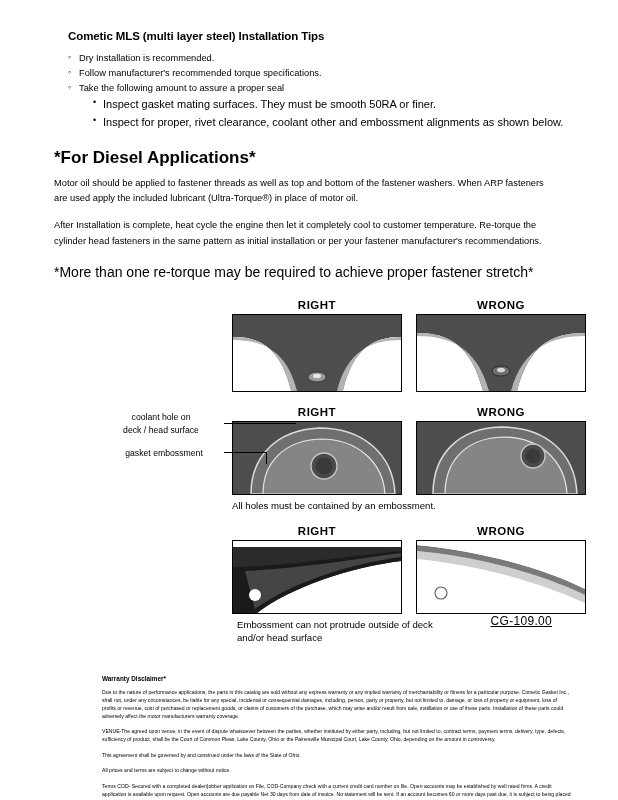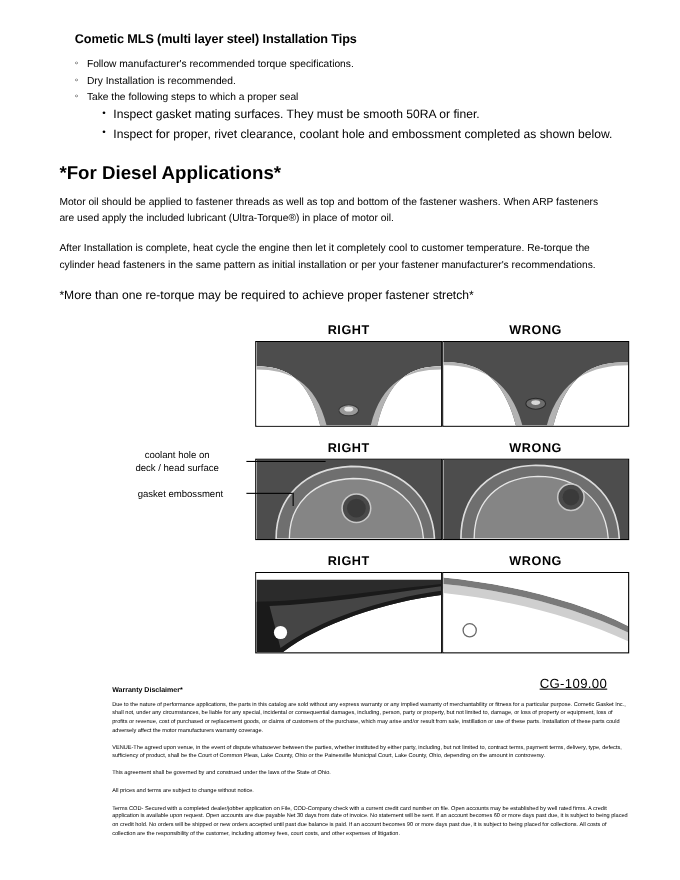--- a/index.html
+++ b/index.html
@@ -69,33 +69,34 @@
     font-weight: bold;
     margin: 16px 0 8px 12px;
   }
   p.para {
     font-size: 9.3px;
     line-height: 1.65;
     margin: 0 0 12px 12px;
     max-width: 490px;
   }
   p.note {
-    font-size: 11px;
+    font-size: 14px;
     line-height: 1.6;
     margin: 0 0 0 12px;
   }
 
   
   .figures {
     margin-top: 16px;
     position: relative;
   }
   .fig-row {
     display: flex;
     justify-content: flex-start;
+    gap: 14px;
     margin-left: 190px;
   }
   .fig-block {
     width: 170px;
   }
   .fig-label {
     text-align: center;
     font-size: 11.5px;
     font-weight: bold;
     letter-spacing: 0.5px;
@@ -169,27 +170,27 @@
   }
 </style>
 </head>
 <body>
 
 <div class="page">
 
   <h1 class="title">Cometic MLS (multi layer steel) Installation Tips</h1>
 
   <ul class="bullets">
+    <li>Dry Installation is recommended.</li>
     <li>Follow manufacturer's recommended torque specifications.</li>
-    <li>Dry Installation is recommended.</li>
     <li>
-      <span>Take the following steps to which a proper seal</span>
+      <span>Take the following amount to assure a proper seal</span>
       <ul class="sub">
         <li>Inspect gasket mating surfaces.  They must be smooth 50RA or finer.</li>
-        <li>Inspect for proper, rivet clearance, coolant hole and embossment completed as shown below.</li>
+        <li>Inspect for proper, rivet clearance, coolant other and embossment alignments as shown below.</li>
       </ul>
     </li>
   </ul>
 
   <h2 class="subtitle">*For Diesel Applications*</h2>
   <p class="para">Motor oil should be applied to fastener threads as well as top and bottom of the fastener washers. When ARP fasteners are used apply the included lubricant (Ultra-Torque®) in place of motor oil.</p>
   <p class="para">After Installation is complete, heat cycle the engine then let it completely cool to customer temperature. Re-torque the cylinder head fasteners in the same pattern as initial installation or per your fastener manufacturer's recommendations.</p>
   <p class="note">*More than one re-torque may be required to achieve proper fastener stretch*</p>
 
   <div class="figures">
@@ -245,20 +246,21 @@
             <rect x="0" y="0" width="168" height="72" fill="#ffffff"></rect>
             <path d="M0,0 L168,0 L168,72 L0,72 Z" fill="#4d4d4d"></path>
             <path d="M16,72 C16,32 42,6 84,5 C128,5 158,30 160,72 Z" fill="#6f6f6f" stroke="#dcdcdc" stroke-width="1.5"></path>
             <path d="M28,72 C28,38 50,16 86,15 C122,15 148,38 150,72 Z" fill="#858585" stroke="#e6e6e6" stroke-width="1.2"></path>
             <circle cx="116" cy="34" r="12" fill="#4a4a4a" stroke="#c8c8c8" stroke-width="1.4"></circle>
             <circle cx="116" cy="34" r="7.5" fill="#3a3a3a"></circle>
           </svg>
         </div>
       </div>
     </div>
+    <div class="caption">All holes must be contained by an embossment.</div>
 
     <div class="callouts">
       <div class="callout" style="left:60px; top:112px; width:118px;">coolant hole on<br>deck / head surface</div>
       <div class="callout-line" style="left:182px; top:124px; width:72px;"></div>
       <div class="callout" style="left:66px; top:148px; width:112px;">gasket embossment</div>
       <div class="callout-line" style="left:182px; top:153px; width:42px;"></div>
       <div class="callout-line" style="left:224px; top:153px; width:1px; height:12px;"></div>
     </div>
 
     <div class="fig-row" style="margin-top:14px;">
@@ -283,20 +285,24 @@
             <path d="M0,14 C60,22 120,38 168,60 L168,72 L0,72 Z" fill="#ffffff"></path>
             <path d="M0,10 C62,16 122,32 168,54 L168,62 C120,40 60,24 0,18 Z" fill="#cfcfcf"></path>
             <path d="M0,4 C62,10 124,26 168,48 L168,54 C122,32 62,16 0,10 Z" fill="#7a7a7a"></path>
             <path d="M0,0 L168,0 L168,48 C124,26 62,10 0,4 Z" fill="#ffffff"></path>
             <path d="M0,22 C60,28 118,42 168,64 L168,72 L0,72 Z" fill="#ffffff"></path>
             <circle cx="24" cy="52" r="6" fill="#ffffff" stroke="#6a6a6a" stroke-width="1.2"></circle>
           </svg>
         </div>
       </div>
     </div>
+    <div class="caption2">
+      <span style="white-space:pre-line;">Embossment can not protrude outside of deck
+and/or head surface</span>
+    </div>
   </div>
 
   <div class="warranty">
     <h3>Warranty Disclaimer*</h3>
     <p>Due to the nature of performance applications, the parts in this catalog are sold without any express warranty or any implied warranty of merchantability or fitness for a particular purpose.  Cometic Gasket Inc., shall not, under any circumstances, be liable for any special, incidental or consequential damages, including, person, party or property, but not limited to, damage, or loss of property or equipment, loss of profits or revenue, cost of purchased or replacement goods, or claims of customers of the purchase, which may arise and/or result from sale, instillation or use of these parts.  Installation of these parts could adversely affect the motor manufacturers warranty coverage.</p>
     <p>VENUE-The agreed upon venue, in the event of dispute whatsoever between the parties, whether instituted by either party, including, but not limited to, contract terms, payment terms, delivery, type, defects, sufficiency of product, shall be the Court of Common Pleas, Lake County, Ohio or the Painesville Municipal Court, Lake County, Ohio, depending on the amount in controversy.</p>
     <p>This agreement shall be governed by and construed under the laws of the State of Ohio.</p>
     <p>All prices and terms are subject to change without notice.</p>
     <p>Terms COD- Secured with a completed dealer/jobber application on File, COD-Company check with a current credit card number on file.  Open accounts may be established by well rated firms.  A credit application is available upon request.  Open accounts are due payable Net 30 days from date of invoice.  No statement will be sent.  If an account becomes 60 or more days past due, it is subject to being placed on credit hold.  No orders will be shipped or new orders accepted until past due balance is paid.  If an account becomes 90 or more days past due, it is subject to being placed for collections.  All costs of collection are the responsibility of the customer, including attorney fees, court costs, and other expenses of litigation.</p>
 

